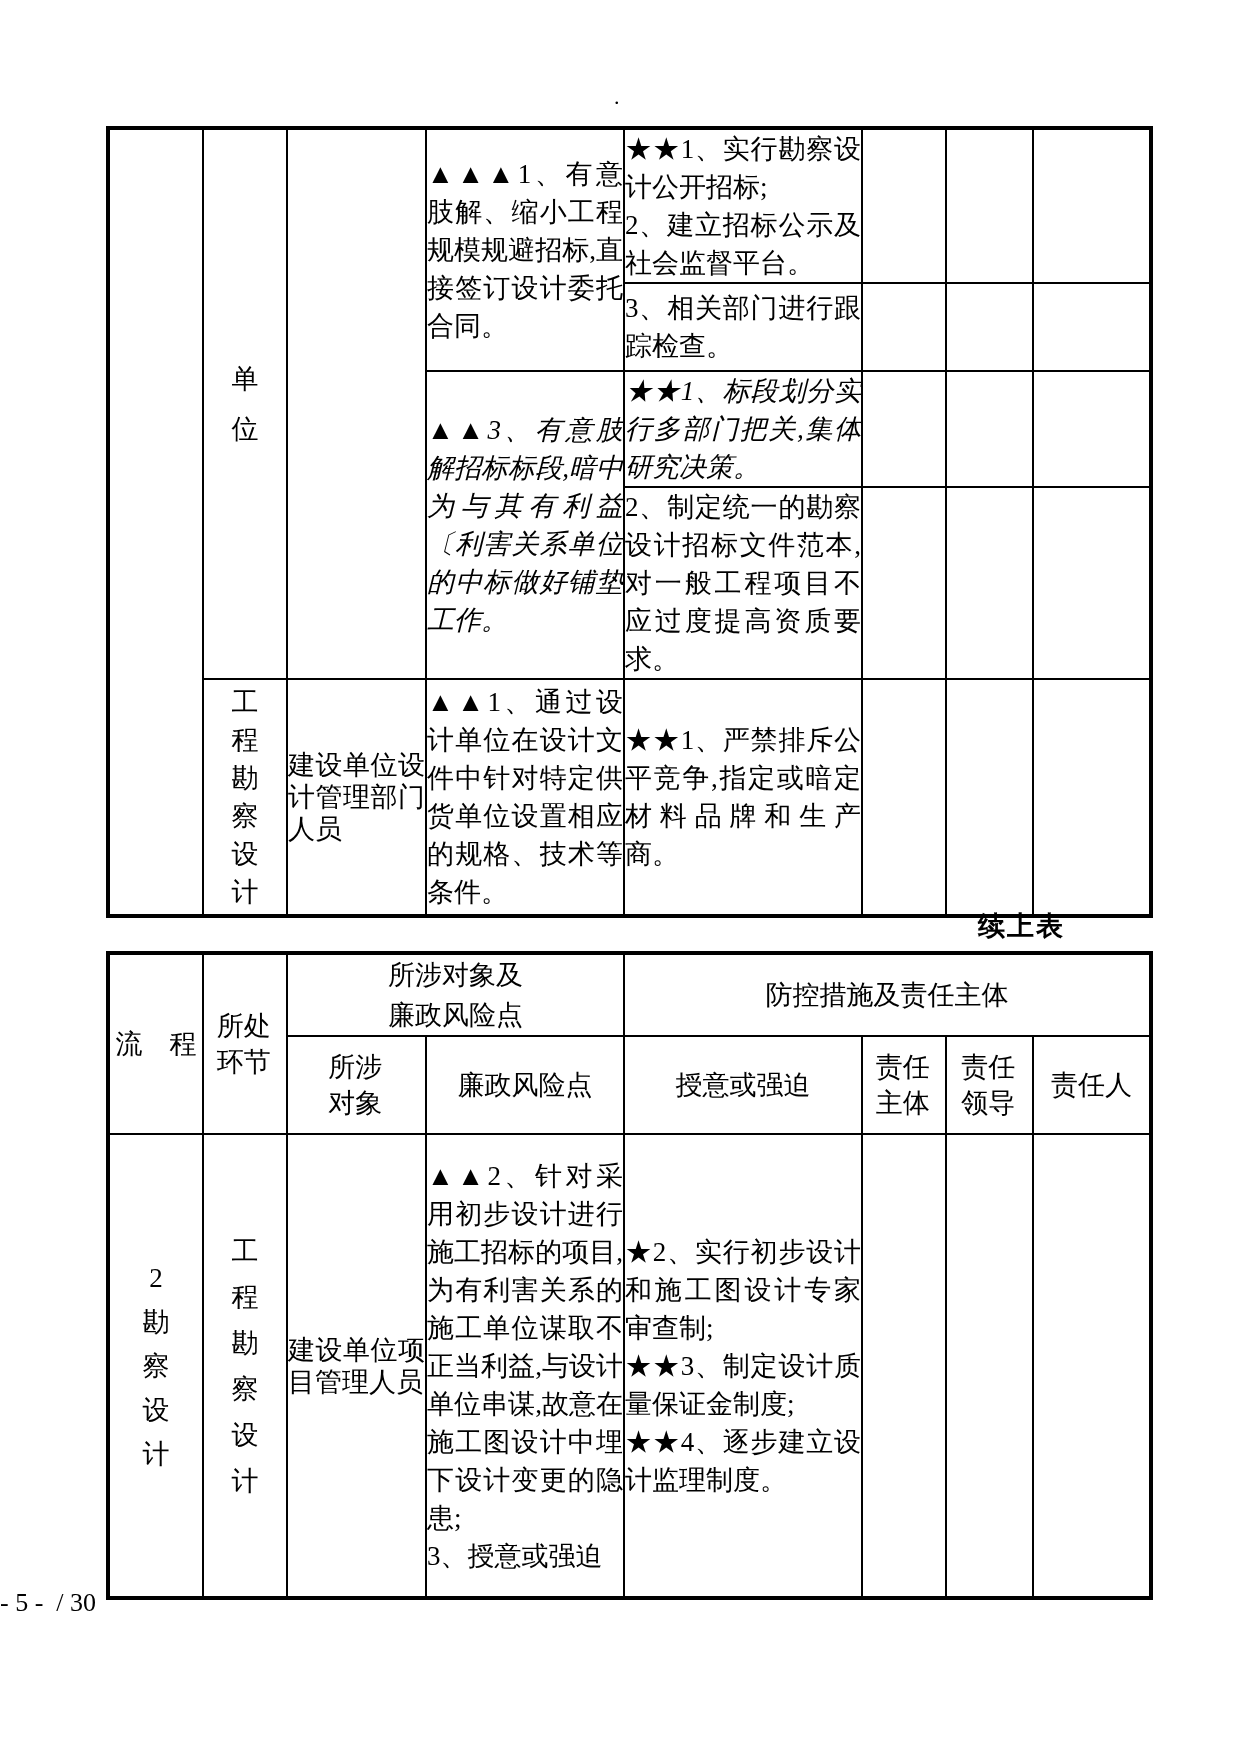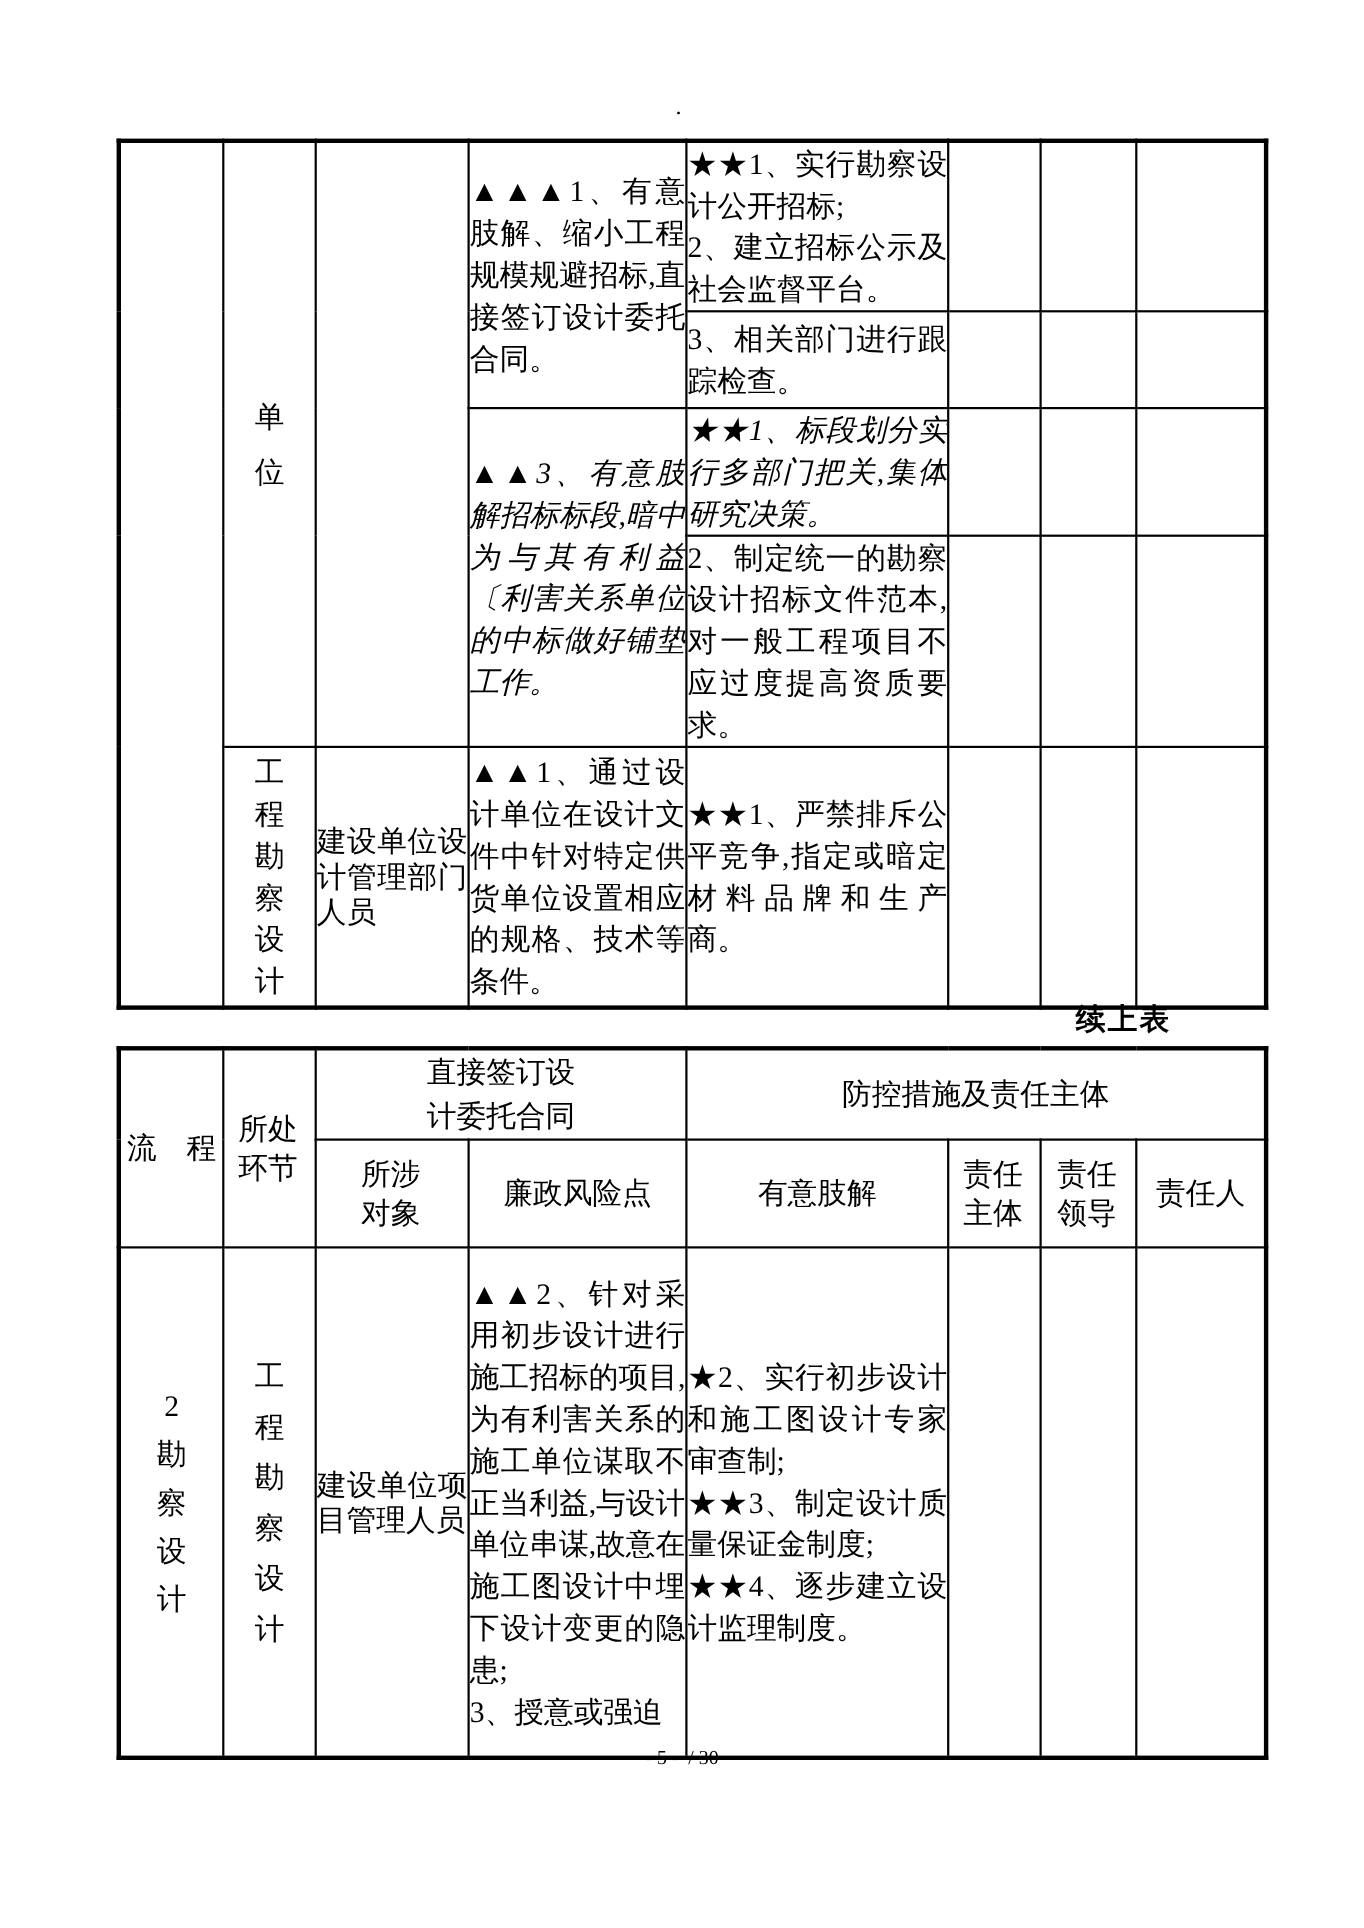--- a/index.html
+++ b/index.html
@@ -41,21 +41,21 @@
   .t1r5 td{height:234px;}
   
   .t2r1 td{height:73px;}
   .t2r2 td{height:74px;}
   .t2r3 td{height:461px;margin-left:23px;}
   #continued-label{
     left:978px;top:908px;font-family:"Liberation Sans","DejaVu Sans",sans-serif;
     font-weight:bold;font-size:27px;letter-spacing:2px;
   }
   #page-footer{
-    left:0;top:1588px;width:1240px;text-align:center;font-size:18px;white-space:pre;
+    left:0;top:1588px;width:1240px;font-size:26px;white-space:pre;
   }
   #stray-dot{left:614px;top:84px;font-size:22px;}
 </style>
 </head>
 <body>
 
 <div id="stray-dot" class="abs">.</div>
 
 <table class="doc" id="table1" style="left:106px;top:126px;width:1043px;">
   <colgroup>
@@ -128,30 +128,30 @@
     <col style="width:87px">
       <col style="width:118px">
   </colgroup>
   <tbody>
       <tr class="t2r1">
     <td rowspan="2" class="hd">流　程</td>
     <td rowspan="2" class="hd">
       <div class="wrap2">所处环节</div>
     </td>
     <td colspan="2" class="hd">
-      <div class="wrap5">直接签订设计委托合同</div>
+      <div class="wrap5">所涉对象及廉政风险点</div>
     </td>
     <td colspan="4" class="hd">防控措施及责任主体</td>
   </tr>
   <tr class="t2r2">
     <td class="hd">
       <div class="wrap2">所涉对象</div>
     </td>
     <td class="hd">廉政风险点</td>
-    <td class="hd">有意肢解</td>
+    <td class="hd">授意或强迫</td>
     <td class="hd">
       <div class="wrap2">责任主体</div>
     </td>
     <td class="hd">
       <div class="wrap2">责任领导</div>
     </td>
     <td class="hd">责任人</td>
   </tr>
   <tr class="t2r3">
     <td class="vcell">

